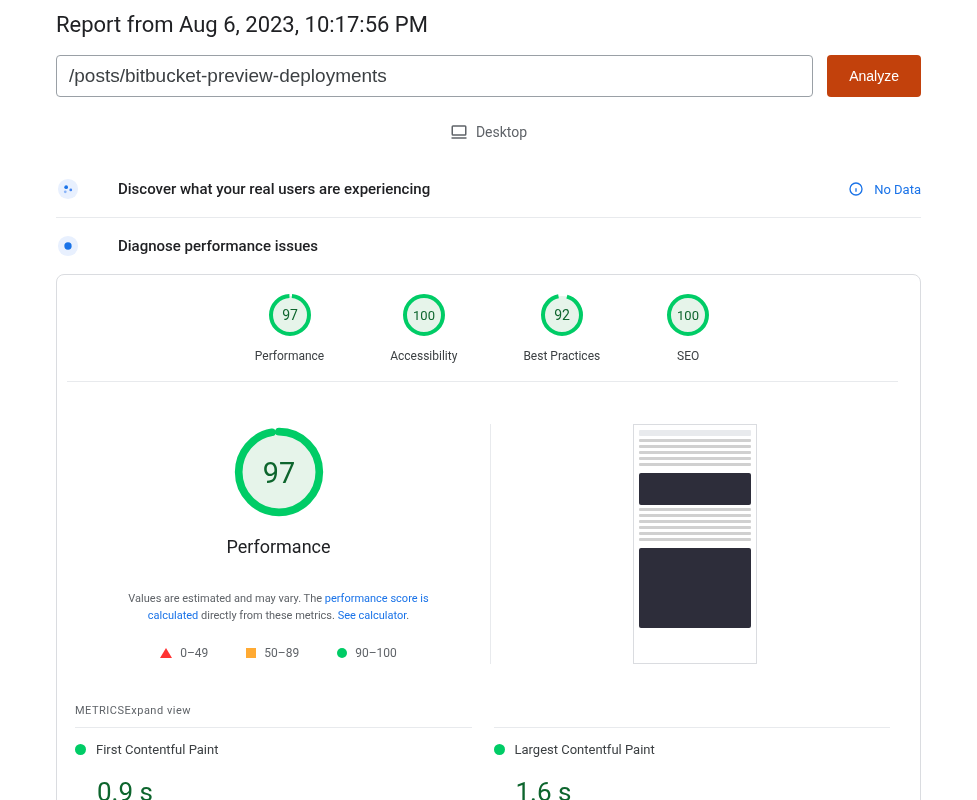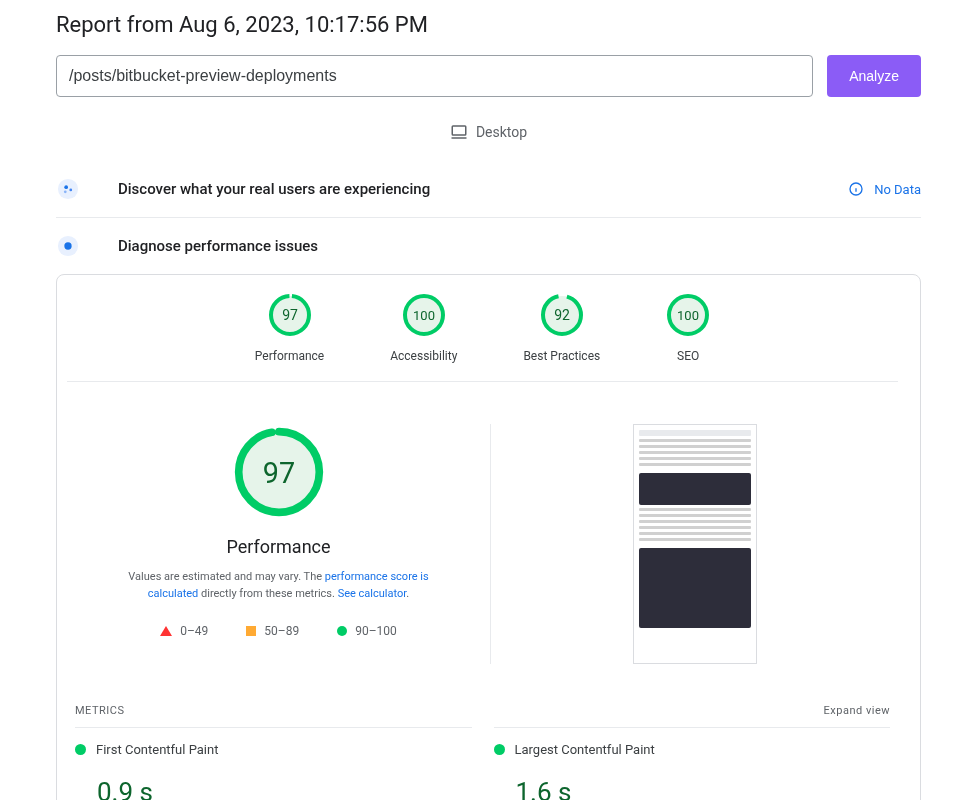--- a/index.html
+++ b/index.html
@@ -1,54 +1,54 @@
 <!DOCTYPE html>
 <html><head>
 <meta charset="utf-8">
 <style>
 * { box-sizing: border-box; margin: 0; padding: 0; }
 body { font-family: Roboto, Arial, sans-serif; background: #fff; color: #202124; width: 977px; }
 .container { padding: 12px 56px 0 56px; }
 .page-title { font-size: 22px; font-weight: 400; color: #202124; margin-bottom: 18px; }
 .url-row { display: flex; gap: 14px; margin-bottom: 16px; }
-.url-input { flex: 1; height: 42px; border: 1px solid #9aa0a6; border-radius: 4px; padding: 0 12px; font-size: 16px; color: #3c4043; }
-.analyze-btn { background: #8b5cf6; color: #fff; border: none; border-radius: 4px; padding: 0 22px; font-size: 14px; height: 42px; cursor: pointer; }
+.url-input { flex: 1; height: 42px; border: 1px solid #9aa0a6; border-radius: 4px; padding: 0 12px; font-size: 19px; color: #3c4043; }
+.analyze-btn { background: #c2410c; color: #fff; border: none; border-radius: 4px; padding: 0 22px; font-size: 14px; height: 42px; cursor: pointer; }
 .tabs { display: flex; justify-content: center; margin-bottom: 10px; }
 .tab { display: flex; align-items: center; gap: 8px; padding: 10px 18px; font-size: 14px; color: #5f6368; cursor: pointer; border-radius: 4px 4px 0 0; }
 .tab.active { background: #e8f0fe; color: #1a73e8; border-bottom: 3px solid #1a73e8; }
 .tab-icon { width: 18px; height: 18px; }
 .section-row { display: flex; align-items: center; padding: 16px 0; border-bottom: 1px solid #e8eaed; gap: 14px; }
 .section-row.nb { border-bottom: none; }
 .sect-icon { width: 24px; height: 24px; flex-shrink: 0; display:flex; align-items:center; justify-content:center;}
 .sect-title { font-size: 15px; font-weight: 500; color: #202124; flex: 1; margin-left: 24px; }
 .no-data { color: #1a73e8; font-size: 13px; display: flex; align-items: center; gap: 10px; }
 .no-data-icon { width:16px; height:16px; }
 .card { border: 1px solid #dadce0; border-radius: 8px; padding: 18px 12px 0 0; }
 .gauges { display: flex; justify-content: center; gap: 66px; padding-bottom: 18px; border-bottom: 1px solid #e8eaed; margin: 0 10px; }
 .gauge-col { display: flex; flex-direction: column; align-items: center; gap: 12px; }
 .gauge { width: 44px; height: 44px; }
 .gauge-label { font-size: 12px; color: #3c4043; }
 .detail-row { display: flex; padding: 42px 10px 26px 10px; }
 .perf-block { flex: 0 0 424px; display: flex; flex-direction: column; align-items: center; border-right: 1px solid #e8eaed; }
 .big-gauge { width: 96px; height: 96px; }
 .big-gauge-val { font-size: 30px; fill: #0d652d; }
 .perf-label { font-size: 18px; color: #202124; margin-top: 16px; }
-.perf-desc { font-size: 11px; color: #5f6368; text-align: center; margin-top: 12px; max-width: 350px; line-height: 1.5; }
+.perf-desc { font-size: 11px; color: #5f6368; text-align: center; margin-top: 34px; max-width: 350px; line-height: 1.5; }
 .perf-desc a { color: #1a73e8; text-decoration: none; }
 .legend { display: flex; gap: 38px; margin-top: 22px; font-size: 12px; color: #5f6368; align-items:flex-start;}
 .legend-item { display: flex; align-items: center; gap: 8px; }
 .tri { width:0; height:0; border-left:6px solid transparent; border-right:6px solid transparent; border-bottom:10px solid #f33; }
 .sq { width:10px; height:10px; background:#fa3; }
 .circ { width:10px; height:10px; border-radius:50%; background:#0c6; }
 .preview-block { flex: 1; display: flex; justify-content: center; align-items:flex-start; }
 .preview { width: 124px; height: 240px; border: 1px solid #dadce0; background:#fff; padding:5px; display:flex; flex-direction:column; gap:3px;}
 .preview-bar{height:6px;background:#e8eaed;border-radius:1px;}
 .preview-dark{height:80px;background:#2d2d3a;border-radius:2px;margin-top:4px;}
 .preview-line{height:3px;background:#d0d0d0;border-radius:1px;}
-.metrics-head { display: flex; justify-content: space-between; padding: 14px 18px 10px 18px; font-size: 11px; color: #5f6368; letter-spacing: 0.5px; }
+.metrics-head { display: flex; justify-content: flex-start; padding: 14px 18px 10px 18px; font-size: 11px; color: #5f6368; letter-spacing: 0.5px; }
 .metrics-grid { display: flex; gap: 22px; padding: 0 18px; }
 .metric { flex: 1; border-top: 1px solid #e8eaed; padding: 14px 0 0 0; }
 .metric-top { display: flex; align-items: center; gap: 10px; font-size: 13px; color: #3c4043; }
 .dot { width: 11px; height: 11px; border-radius: 50%; background: #0c6; }
 .metric-val { font-size: 26px; color: #0d652d; margin-top: 20px; margin-left: 22px; }
 .expand-link { cursor:pointer; }
 </style>
 </head>
 <body>
 

